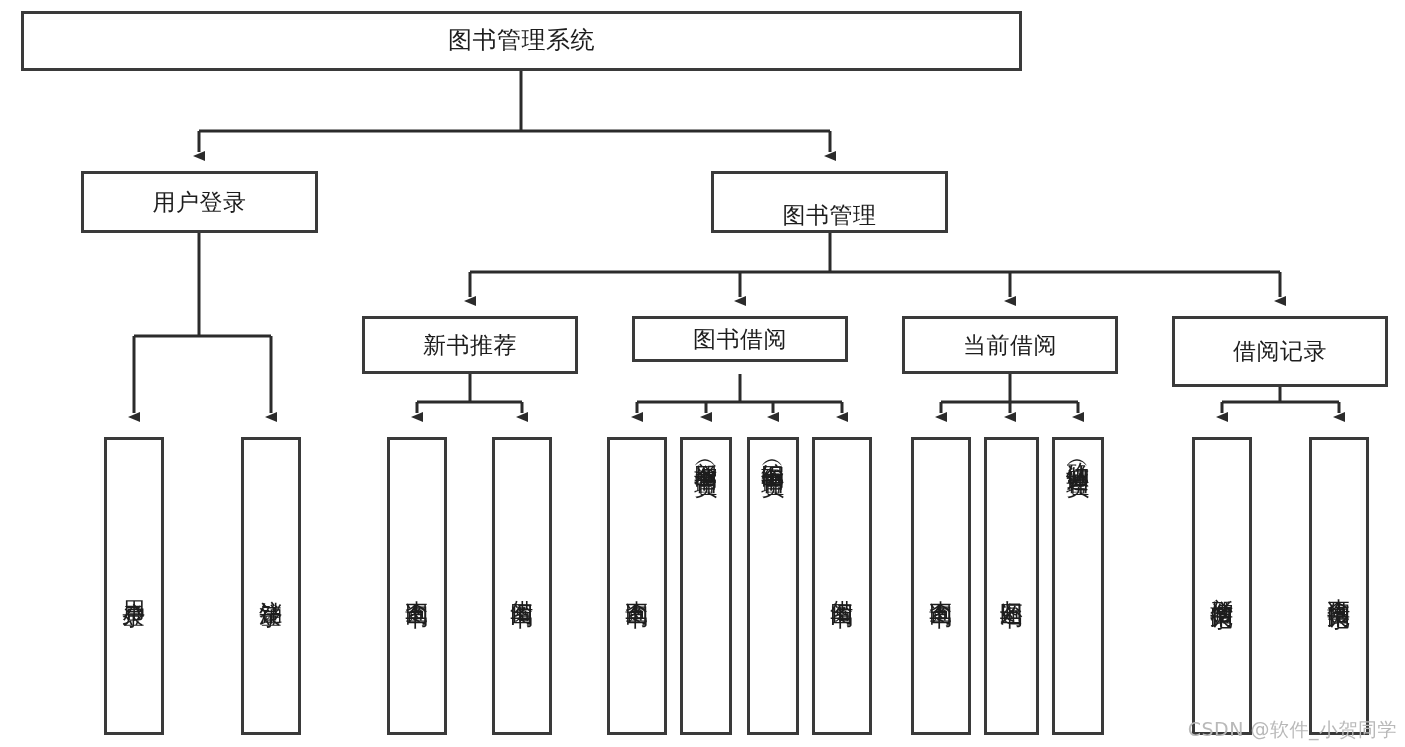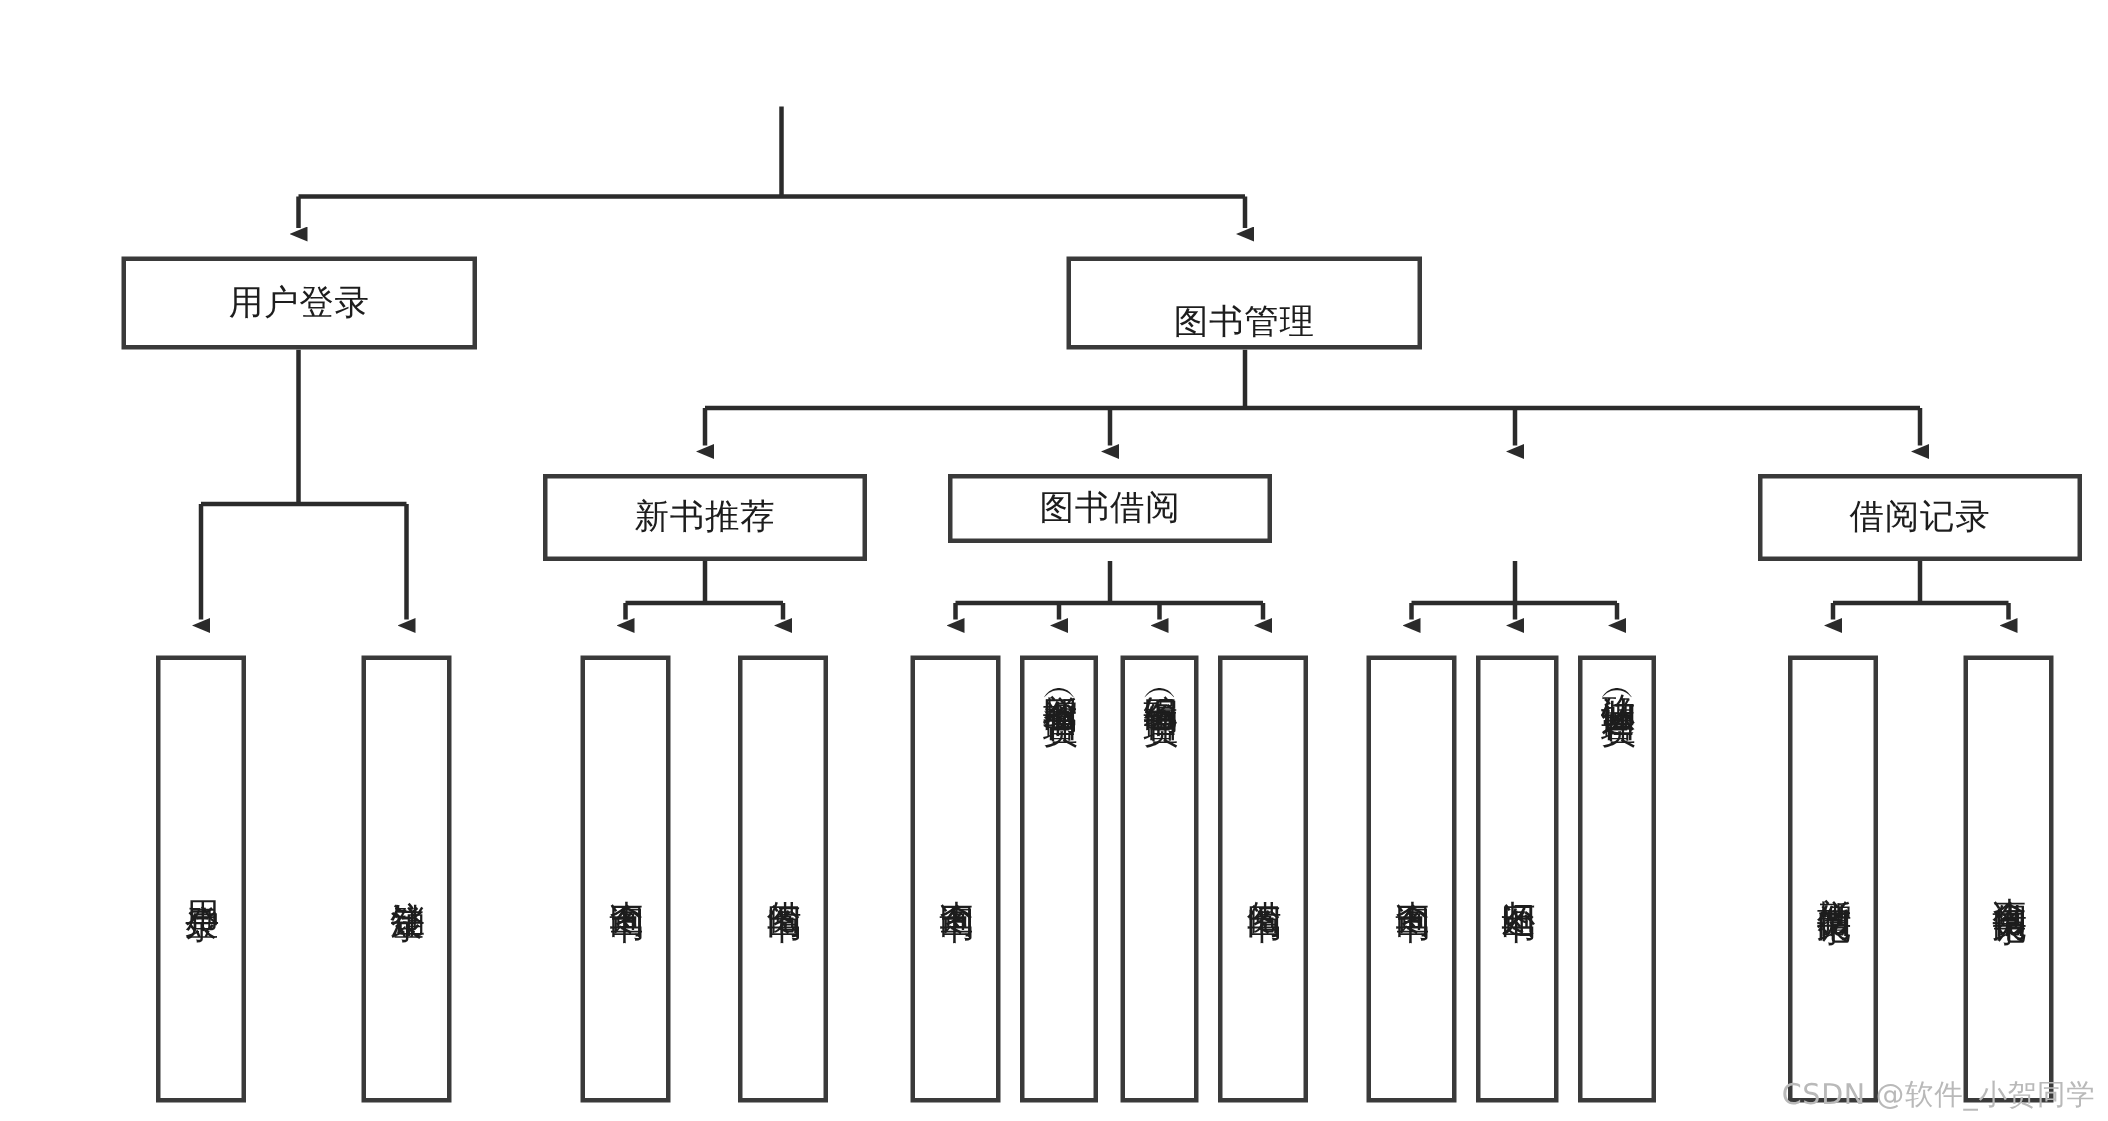--- a/index.html
+++ b/index.html
@@ -126,35 +126,41 @@
       <path d="M1010,402 L1010,413" marker-end="url(#arrow)"></path>
       <path d="M1078,402 L1078,413" marker-end="url(#arrow)"></path>
 
       <path d="M1280,374 L1280,402"></path>
       <path d="M1222,402 L1339,402"></path>
       <path d="M1222,402 L1222,413" marker-end="url(#arrow)"></path>
       <path d="M1339,402 L1339,413" marker-end="url(#arrow)"></path>
     </g>
   </svg>
 
+  <div class="node horiz root" style="left:21px; top:11px; width:1001px; height:60px;">
+    <span class="label">图书管理系统</span>
+  </div>
 
   <div class="node horiz" style="left:81px; top:171px; width:237px; height:62px;">
     <span class="label">用户登录</span>
   </div>
   <div class="node horiz" style="left:711px; top:171px; width:237px; height:62px;align-items:flex-end;">
     <span class="label">图书管理</span>
   </div>
 
   <div class="node horiz" style="left:362px; top:316px; width:216px; height:58px;">
     <span class="label">新书推荐</span>
   </div>
   <div class="node horiz" style="left:632px; top:316px; width:216px; height:46px;">
     <span class="label">图书借阅</span>
   </div>
-  <div class="node horiz" style="left:1172px; top:316px; width:216px; height:58px;">
+  <div class="node horiz" style="left:902px; top:316px; width:216px; height:58px;">
+    <span class="label">当前借阅</span>
+  </div>
+  <div class="node horiz" style="left:1172px; top:316px; width:216px; height:71px;">
     <span class="label">借阅记录</span>
   </div>
 
   <div class="node vert center" style="left:104px; top:437px; width:60px; height:298px;">
     <span class="label">用户登录</span>
   </div>
   <div class="node vert center" style="left:241px; top:437px; width:60px; height:298px;">
     <span class="label">注销登录</span>
   </div>
 

